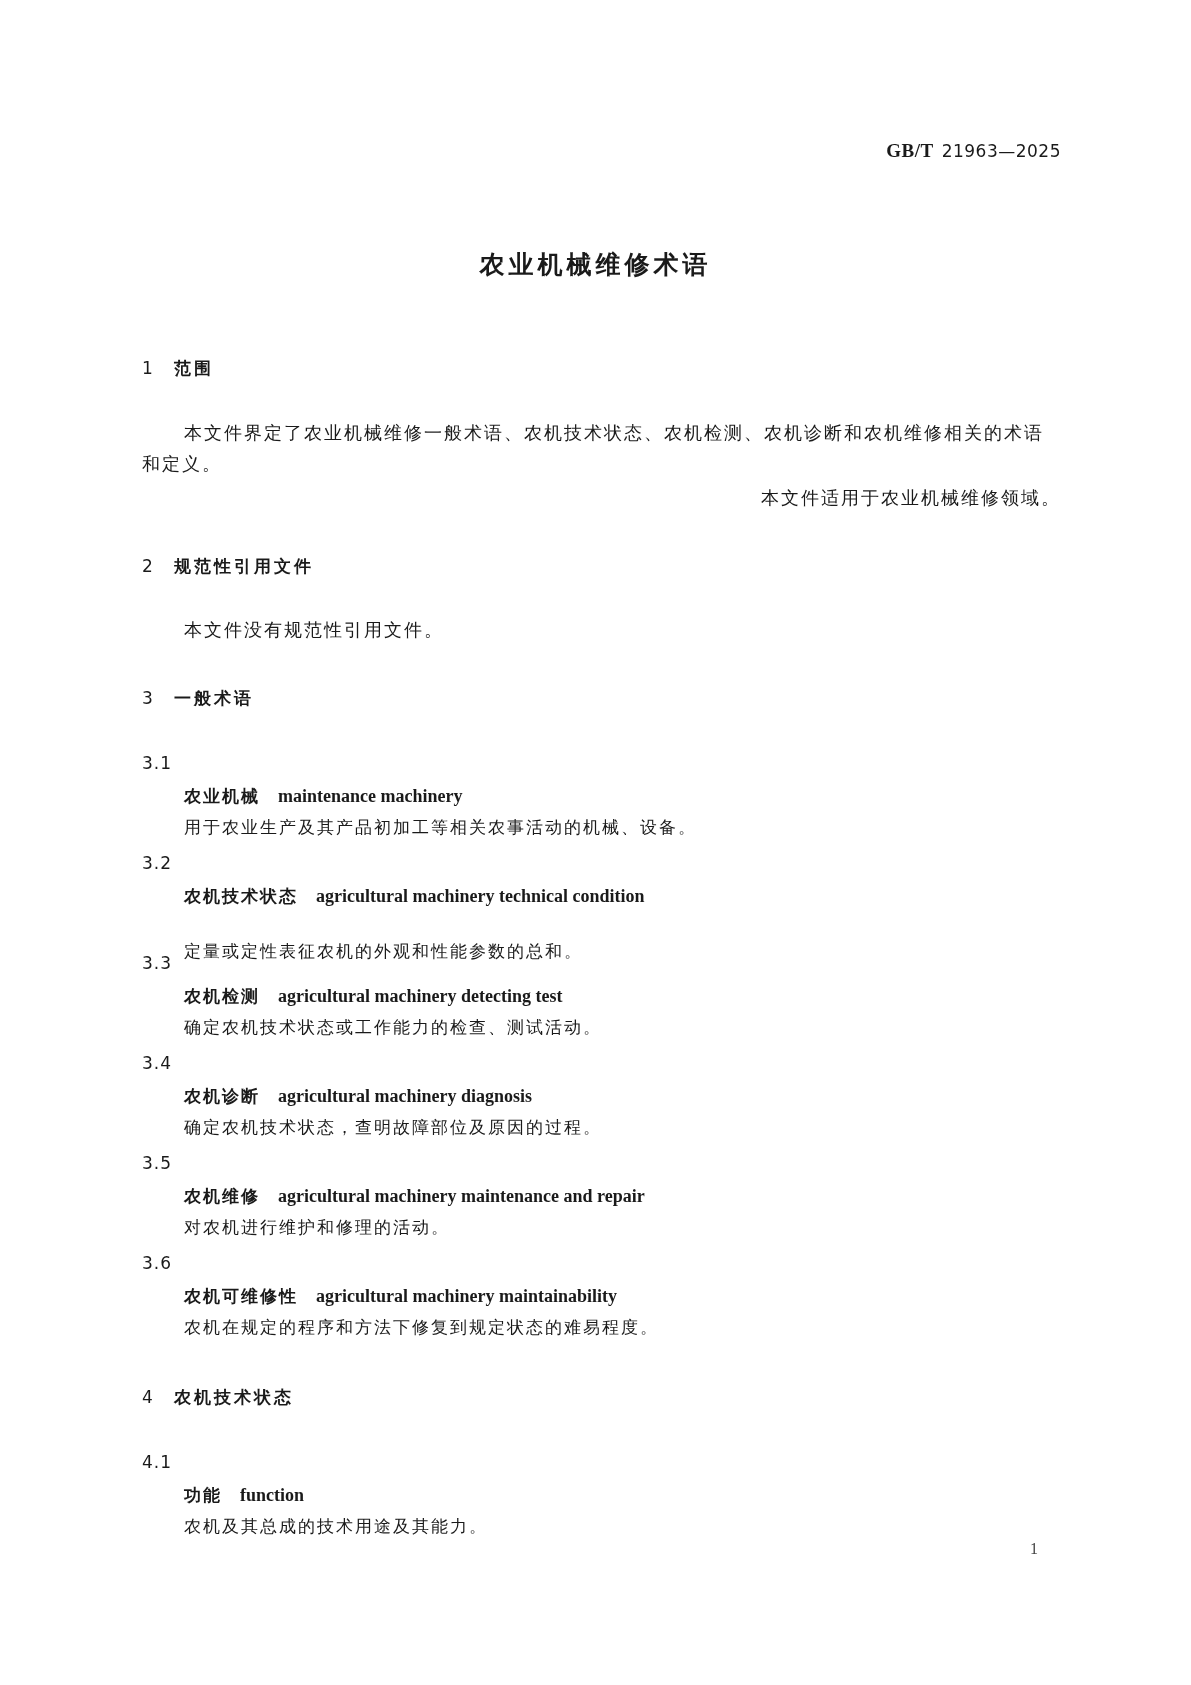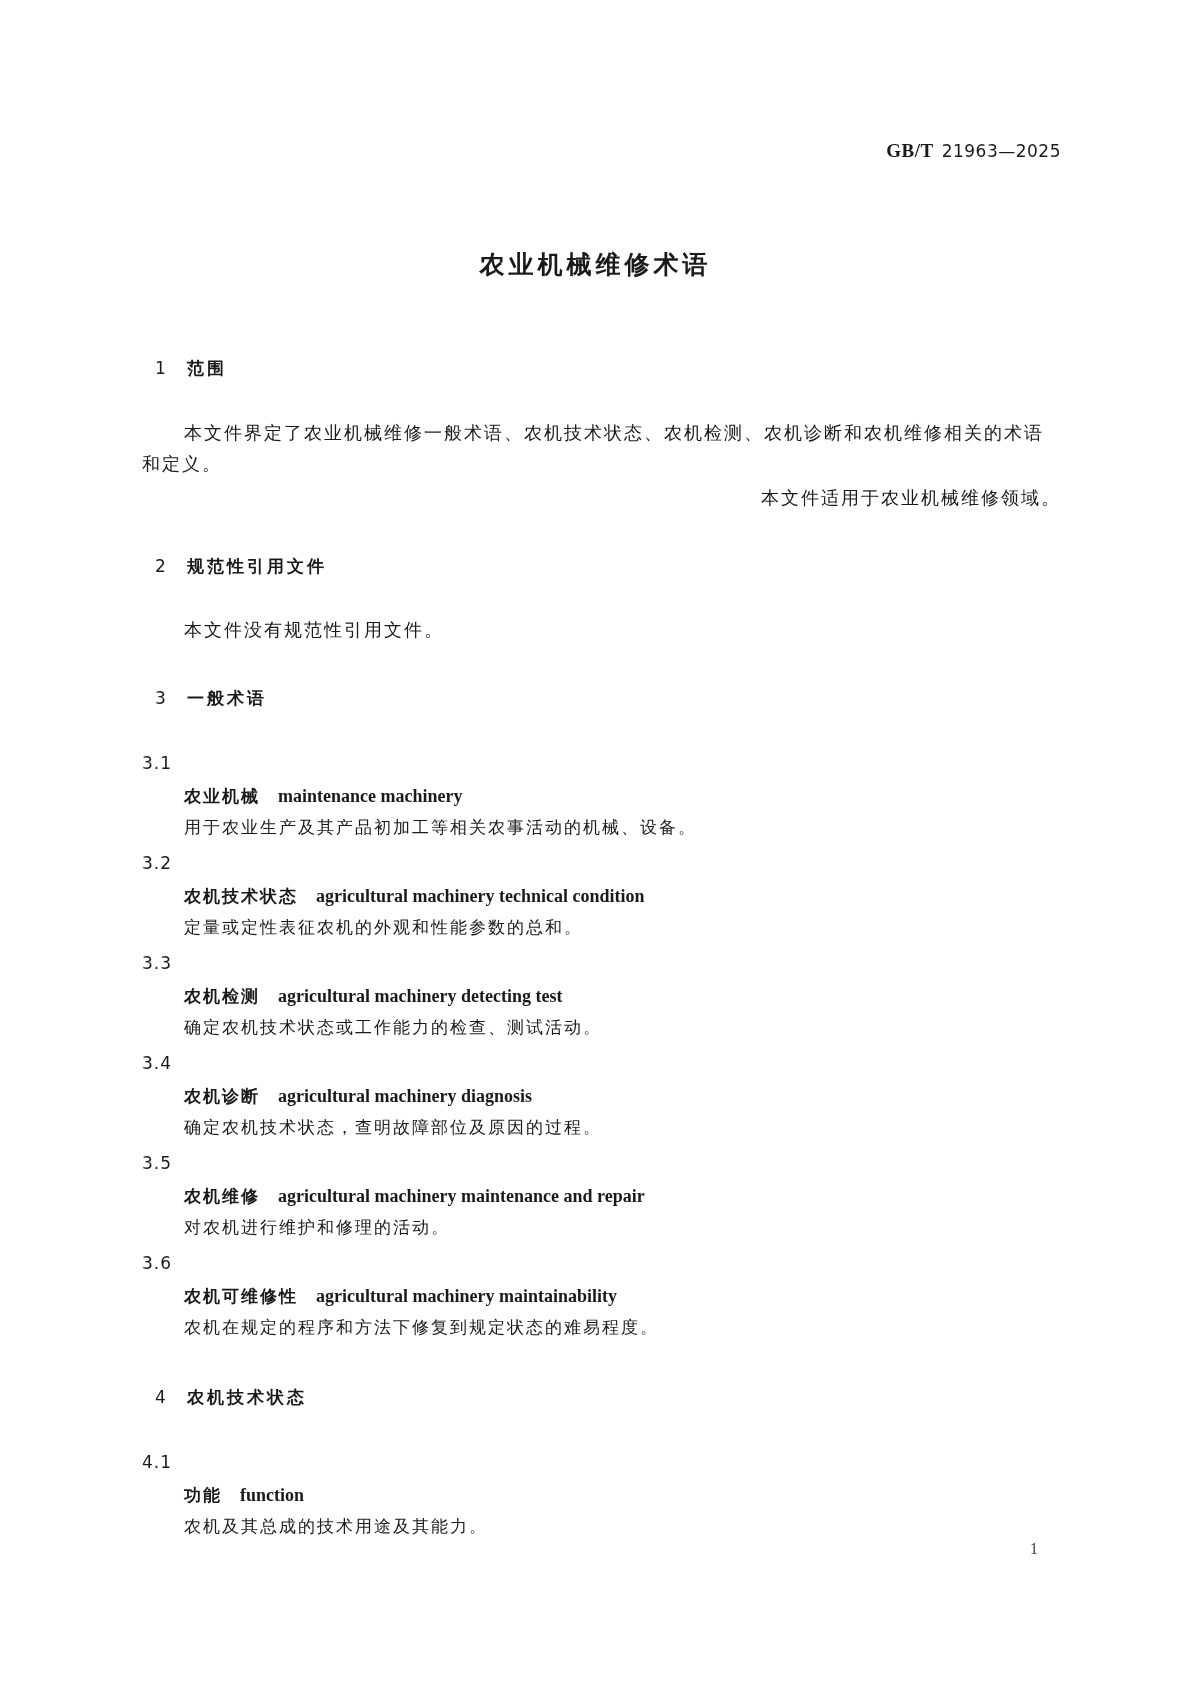--- a/index.html
+++ b/index.html
@@ -41,21 +41,20 @@
       font-size: 25px;
       font-weight: bold;
       letter-spacing: 4px;
     }
     .section-heading {
       position: absolute;
       left: 142px;
       font-size: 17px;
       font-weight: bold;
       letter-spacing: 3px;
-      margin-left: 13px;
     }
     .section-heading .num {
       display: inline-block;
       width: 32px;
       font-weight: normal;
     }
     .para {
       position: absolute;
       left: 142px;
       right: 130px;
@@ -129,21 +128,21 @@
 <div class="clause-num" style="top:753px;">3.1</div>
 <div class="term-line" style="top:785px;">
   <span class="zh">农业机械</span><span class="en">maintenance machinery</span>
 </div>
 <div class="def-line" style="top:816px;">用于农业生产及其产品初加工等相关农事活动的机械、设备。</div>
 
 <div class="clause-num" style="top:853px;">3.2</div>
 <div class="term-line" style="top:885px;">
   <span class="zh">农机技术状态</span><span class="en">agricultural machinery technical condition</span>
 </div>
-<div class="def-line" style="top:916px;text-align:center;">定量或定性表征农机的外观和性能参数的总和。</div>
+<div class="def-line" style="top:940px;text-align:center;">定量或定性表征农机的外观和性能参数的总和。</div>
 
 <div class="clause-num" style="top:953px;">3.3</div>
 <div class="term-line" style="top:985px;">
   <span class="zh">农机检测</span><span class="en">agricultural machinery detecting test</span>
 </div>
 <div class="def-line" style="top:1016px;">确定农机技术状态或工作能力的检查、测试活动。</div>
 
 <div class="clause-num" style="top:1053px;">3.4</div>
 <div class="term-line" style="top:1085px;">
   <span class="zh">农机诊断</span><span class="en">agricultural machinery diagnosis</span>

